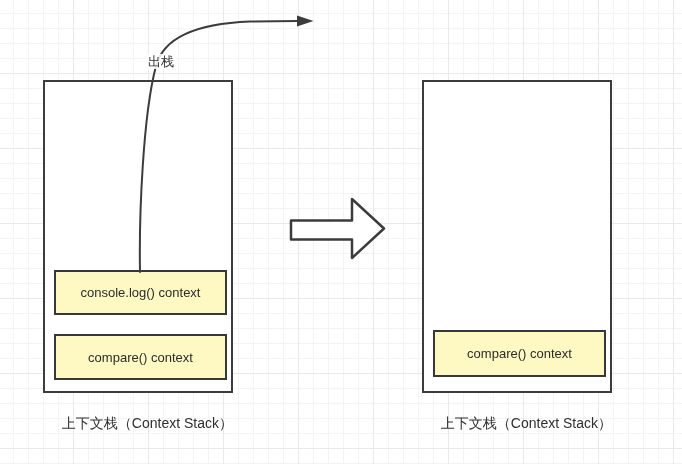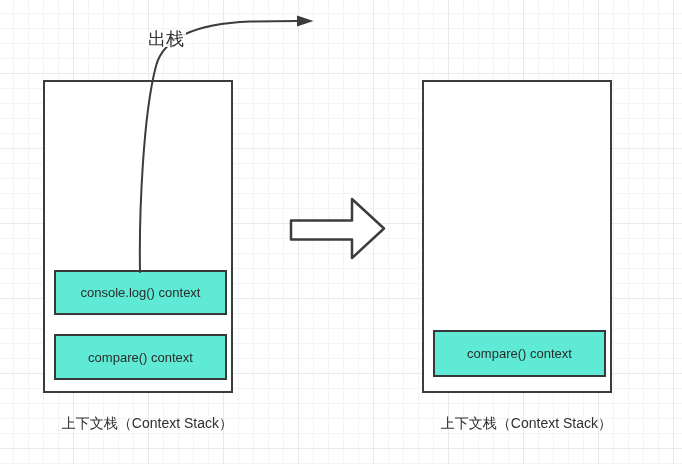--- a/index.html
+++ b/index.html
@@ -16,40 +16,40 @@
     background-position:-2px -2px;
   }
   .stack{
     position:absolute;top:80px;width:186px;height:309px;
     background:#ffffff;border:2px solid #3c3c3c;z-index:1;
   }
   .stack.left{left:43px;}
   .stack.right{left:422px;}
   .ctx-box{
     position:absolute;left:9px;width:169px;
-    background:#5eead4;border:2px solid #383838;
+    background:#fef9c3;border:2px solid #383838;
     display:flex;align-items:center;justify-content:center;
     font-size:13px;color:#2b2b2b;z-index:2;
   }
   .ctx-box.l1{top:188px;height:41px;}
   .ctx-box.l2{top:252px;height:42px;}
   .ctx-box.r1{top:248px;height:43px;}
   .caption{
     position:absolute;top:415px;width:190px;text-align:right;
     font-size:14px;color:#2f2f2f;z-index:2;white-space:nowrap;
   }
   .caption.left{left:43px;}
   .caption.right{left:422px;}
   .overlay{
     position:absolute;left:0;top:0;width:682px;height:464px;
     z-index:5;pointer-events:none;
   }
   .pop-label{
-    position:absolute;left:146px;top:32px;
-    font-size:18px;color:#333333;z-index:6;
+    position:absolute;left:146px;top:54px;
+    font-size:13px;color:#333333;z-index:6;
     background:rgba(255,255,255,0.88);padding:0 2px;line-height:15px;
   }
 </style>
 </head>
 <body>
 
 <div class="canvas">
 
   <div class="stack left">
     <div class="ctx-box l1">

